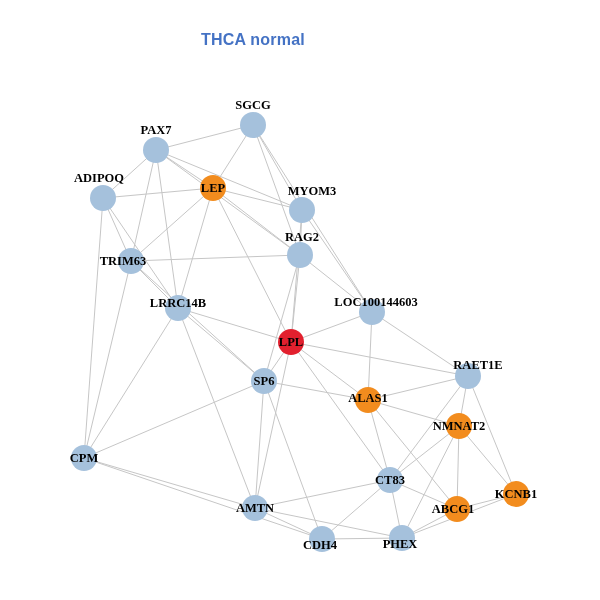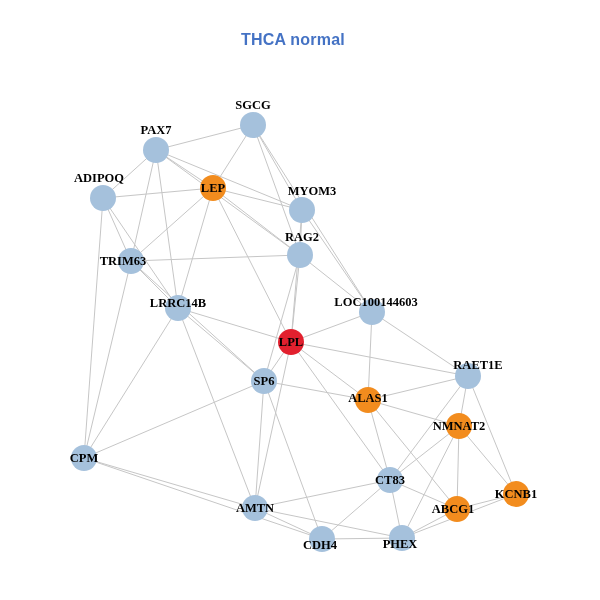--- a/index.html
+++ b/index.html
@@ -14,21 +14,20 @@
   }
   .plot-title {
     position: absolute;
     top: 31px;
     left: 0;
     width: 506px;
     text-align: center;
     font-size: 16px;
     font-weight: bold;
     letter-spacing: 0.2px;
-    margin-left: 40px;
   }
   #net {
     position: absolute;
     top: 0;
     left: 0;
   }
   .nlabel {
     font-family: "Liberation Serif", serif;
     font-size: 12.5px;
     font-weight: 700;

